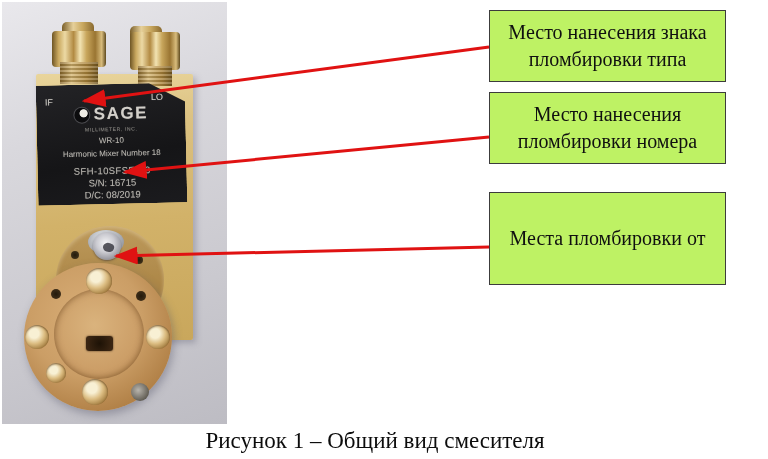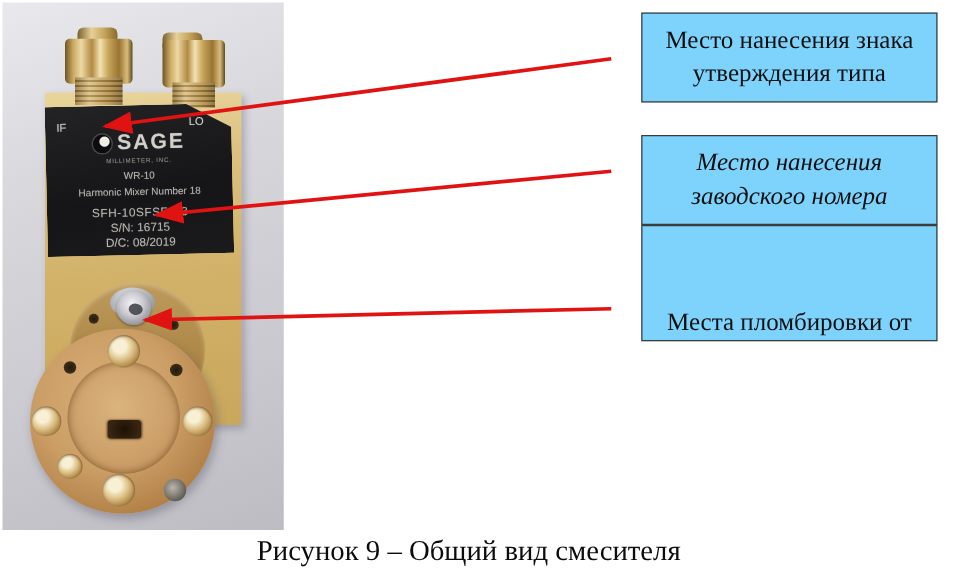--- a/index.html
+++ b/index.html
@@ -85,27 +85,27 @@
     background:radial-gradient(circle at 38% 35%,#f8f0d4 0 22%,#dcbd82 48%,#8d6426 88%);
     box-shadow:inset 0 1px 2px rgba(60,30,0,.6);}
   .hole-dark{ border-radius:50%;
     background:radial-gradient(circle,#241a0c,#43311a 85%);}
   .screw-gray{ border-radius:50%;
     background:radial-gradient(circle at 40% 40%,#b9b5ad,#6f6b62 60%,#3c382f 100%);}
 
   
   .callout{
     position:absolute; left:489px; width:237px;
-    background:#7dd3fc; border:1px solid #3c3c3c; box-sizing:border-box;
+    background:#bef264; border:1px solid #3c3c3c; box-sizing:border-box;
     display:flex; flex-direction:column; justify-content:center; align-items:center;
-    font-size:20px; line-height:27px; color:#101010; text-align:center;margin-left:24px;
+    font-size:20px; line-height:27px; color:#101010; text-align:center;
   }
   .callout-1{top:10px;  height:72px;}
-  .callout-2{top:108px; height:72px;font-style:italic;}
-  .callout-3{top:180px; height:93px;justify-content:flex-end;}
+  .callout-2{top:92px; height:72px;}
+  .callout-3{top:192px; height:93px;}
 
   
   .arrows{position:absolute; left:0; top:0; width:768px; height:459px; pointer-events:none;}
 
   
   .caption{
     position:absolute; left:0; top:428px; width:750px;
     text-align:center; font-size:23px; color:#0c0c0c;
   }
 </style>
@@ -156,36 +156,36 @@
     <div class="hole-bright" style="left:23px;  top:323px; width:24px; height:24px;"></div>
     <div class="hole-bright" style="left:80px;  top:377px; width:26px; height:26px;"></div>
     <div class="hole-bright" style="left:44px;  top:361px; width:20px; height:20px;"></div>
     <div class="hole-dark" style="left:49px;  top:287px; width:10px; height:10px;"></div>
     <div class="hole-dark" style="left:134px; top:289px; width:10px; height:10px;"></div>
     <div class="screw-gray" style="left:129px; top:381px; width:18px; height:18px;"></div>
   </div>
 
   <div class="callout callout-1">
     <div>Место нанесения знака</div>
-    <div>утверждения типа</div>
+    <div>пломбировки типа</div>
   </div>
   <div class="callout callout-2">
     <div>Место нанесения</div>
-    <div>заводского номера</div>
+    <div>пломбировки номера</div>
   </div>
   <div class="callout callout-3">
     <div>Места пломбировки от</div>
   </div>
 
   <svg class="arrows" viewBox="0 0 768 459">
     <defs>
       <marker id="ah" markerWidth="8" markerHeight="6" refX="7.2" refY="3" orient="auto">
         <path d="M0,0 L8,3 L0,6 Z" fill="#e01212"></path>
       </marker>
     </defs>
     <line x1="489" y1="47" x2="84" y2="101" stroke="#e01212" stroke-width="3" marker-end="url(#ah)"></line>
     <line x1="489" y1="137" x2="125" y2="172" stroke="#e01212" stroke-width="3" marker-end="url(#ah)"></line>
     <line x1="489" y1="247" x2="116" y2="256" stroke="#e01212" stroke-width="3" marker-end="url(#ah)"></line>
   </svg>
 
-  <div class="caption">Рисунок 9 – Общий вид смесителя</div>
+  <div class="caption">Рисунок 1 – Общий вид смесителя</div>
 
 </div>
 
 </body></html>

